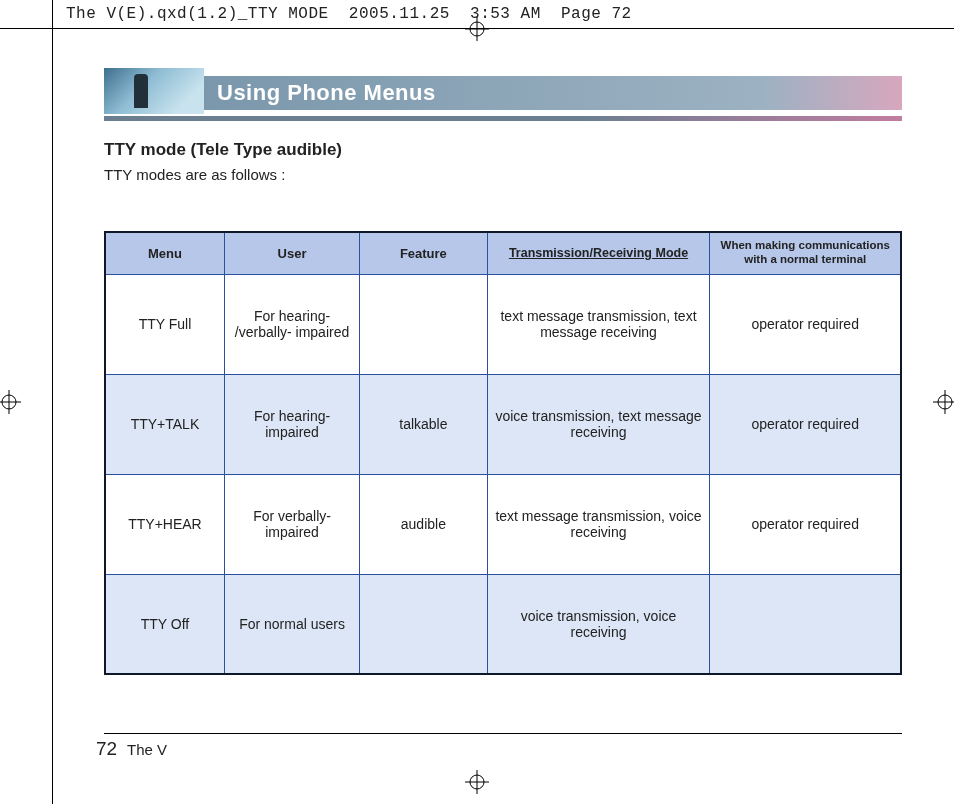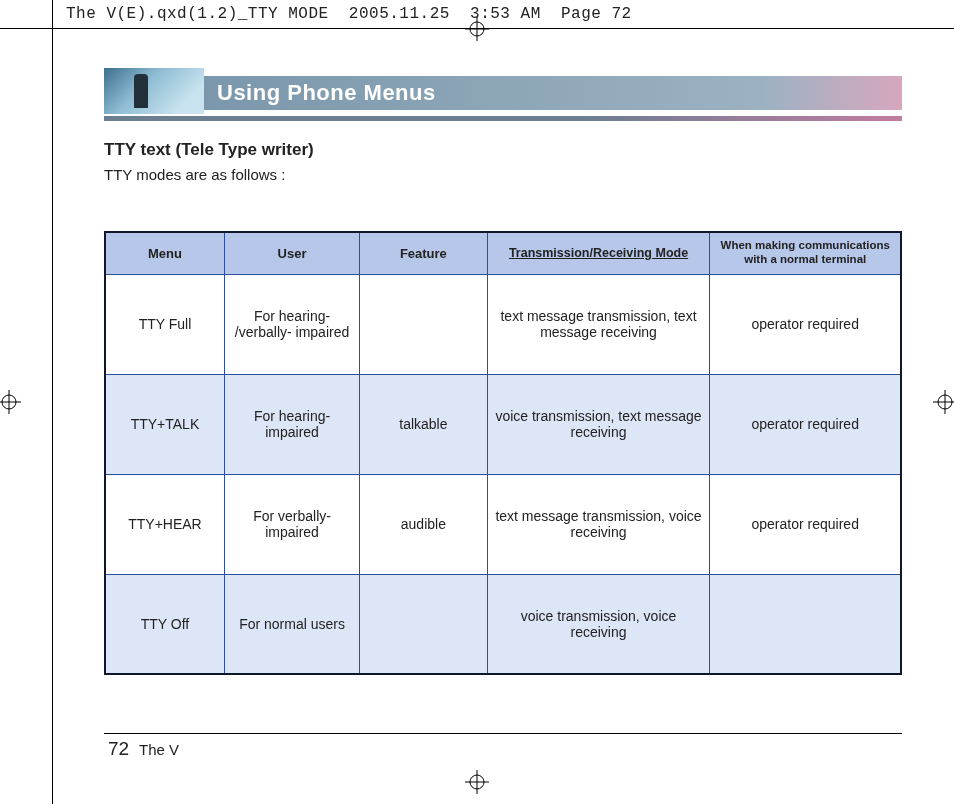--- a/index.html
+++ b/index.html
@@ -111,21 +111,21 @@
   table.tty col.c5{width:24%;}
 
   
   .page-foot-rule{
     position:absolute;
     left:52px; right:52px; bottom:70px;
     height:1px; background:#000;
   }
   .page-foot{
     position:absolute;
-    left:56px; bottom:44px;
+    left:44px; bottom:44px;
     font-size:15px;
   }
   .page-foot .num{ font-size:19px; margin-right:6px; }
 </style>
 </head>
 <body>
 
 <div class="slug">The V(E).qxd(1.2)_TTY MODE  2005.11.25  3:53 AM  Page 72</div>
 
 <div class="crop-top-h"></div>
@@ -163,21 +163,21 @@
 <div class="page">
 
   <div class="banner">
     <div class="banner-photo"></div>
     <div class="banner-bar">
       <span class="banner-title">Using Phone Menus</span>
     </div>
     <div class="banner-underline"></div>
   </div>
 
-  <div class="section-title">TTY text (Tele Type writer)</div>
+  <div class="section-title">TTY mode (Tele Type audible)</div>
   <div class="section-sub">TTY modes are as follows :</div>
 
   <table class="tty">
     <colgroup>
       <col class="c1">
         <col class="c2">
         <col class="c3">
         <col class="c4">
         <col class="c5">
     </colgroup>

